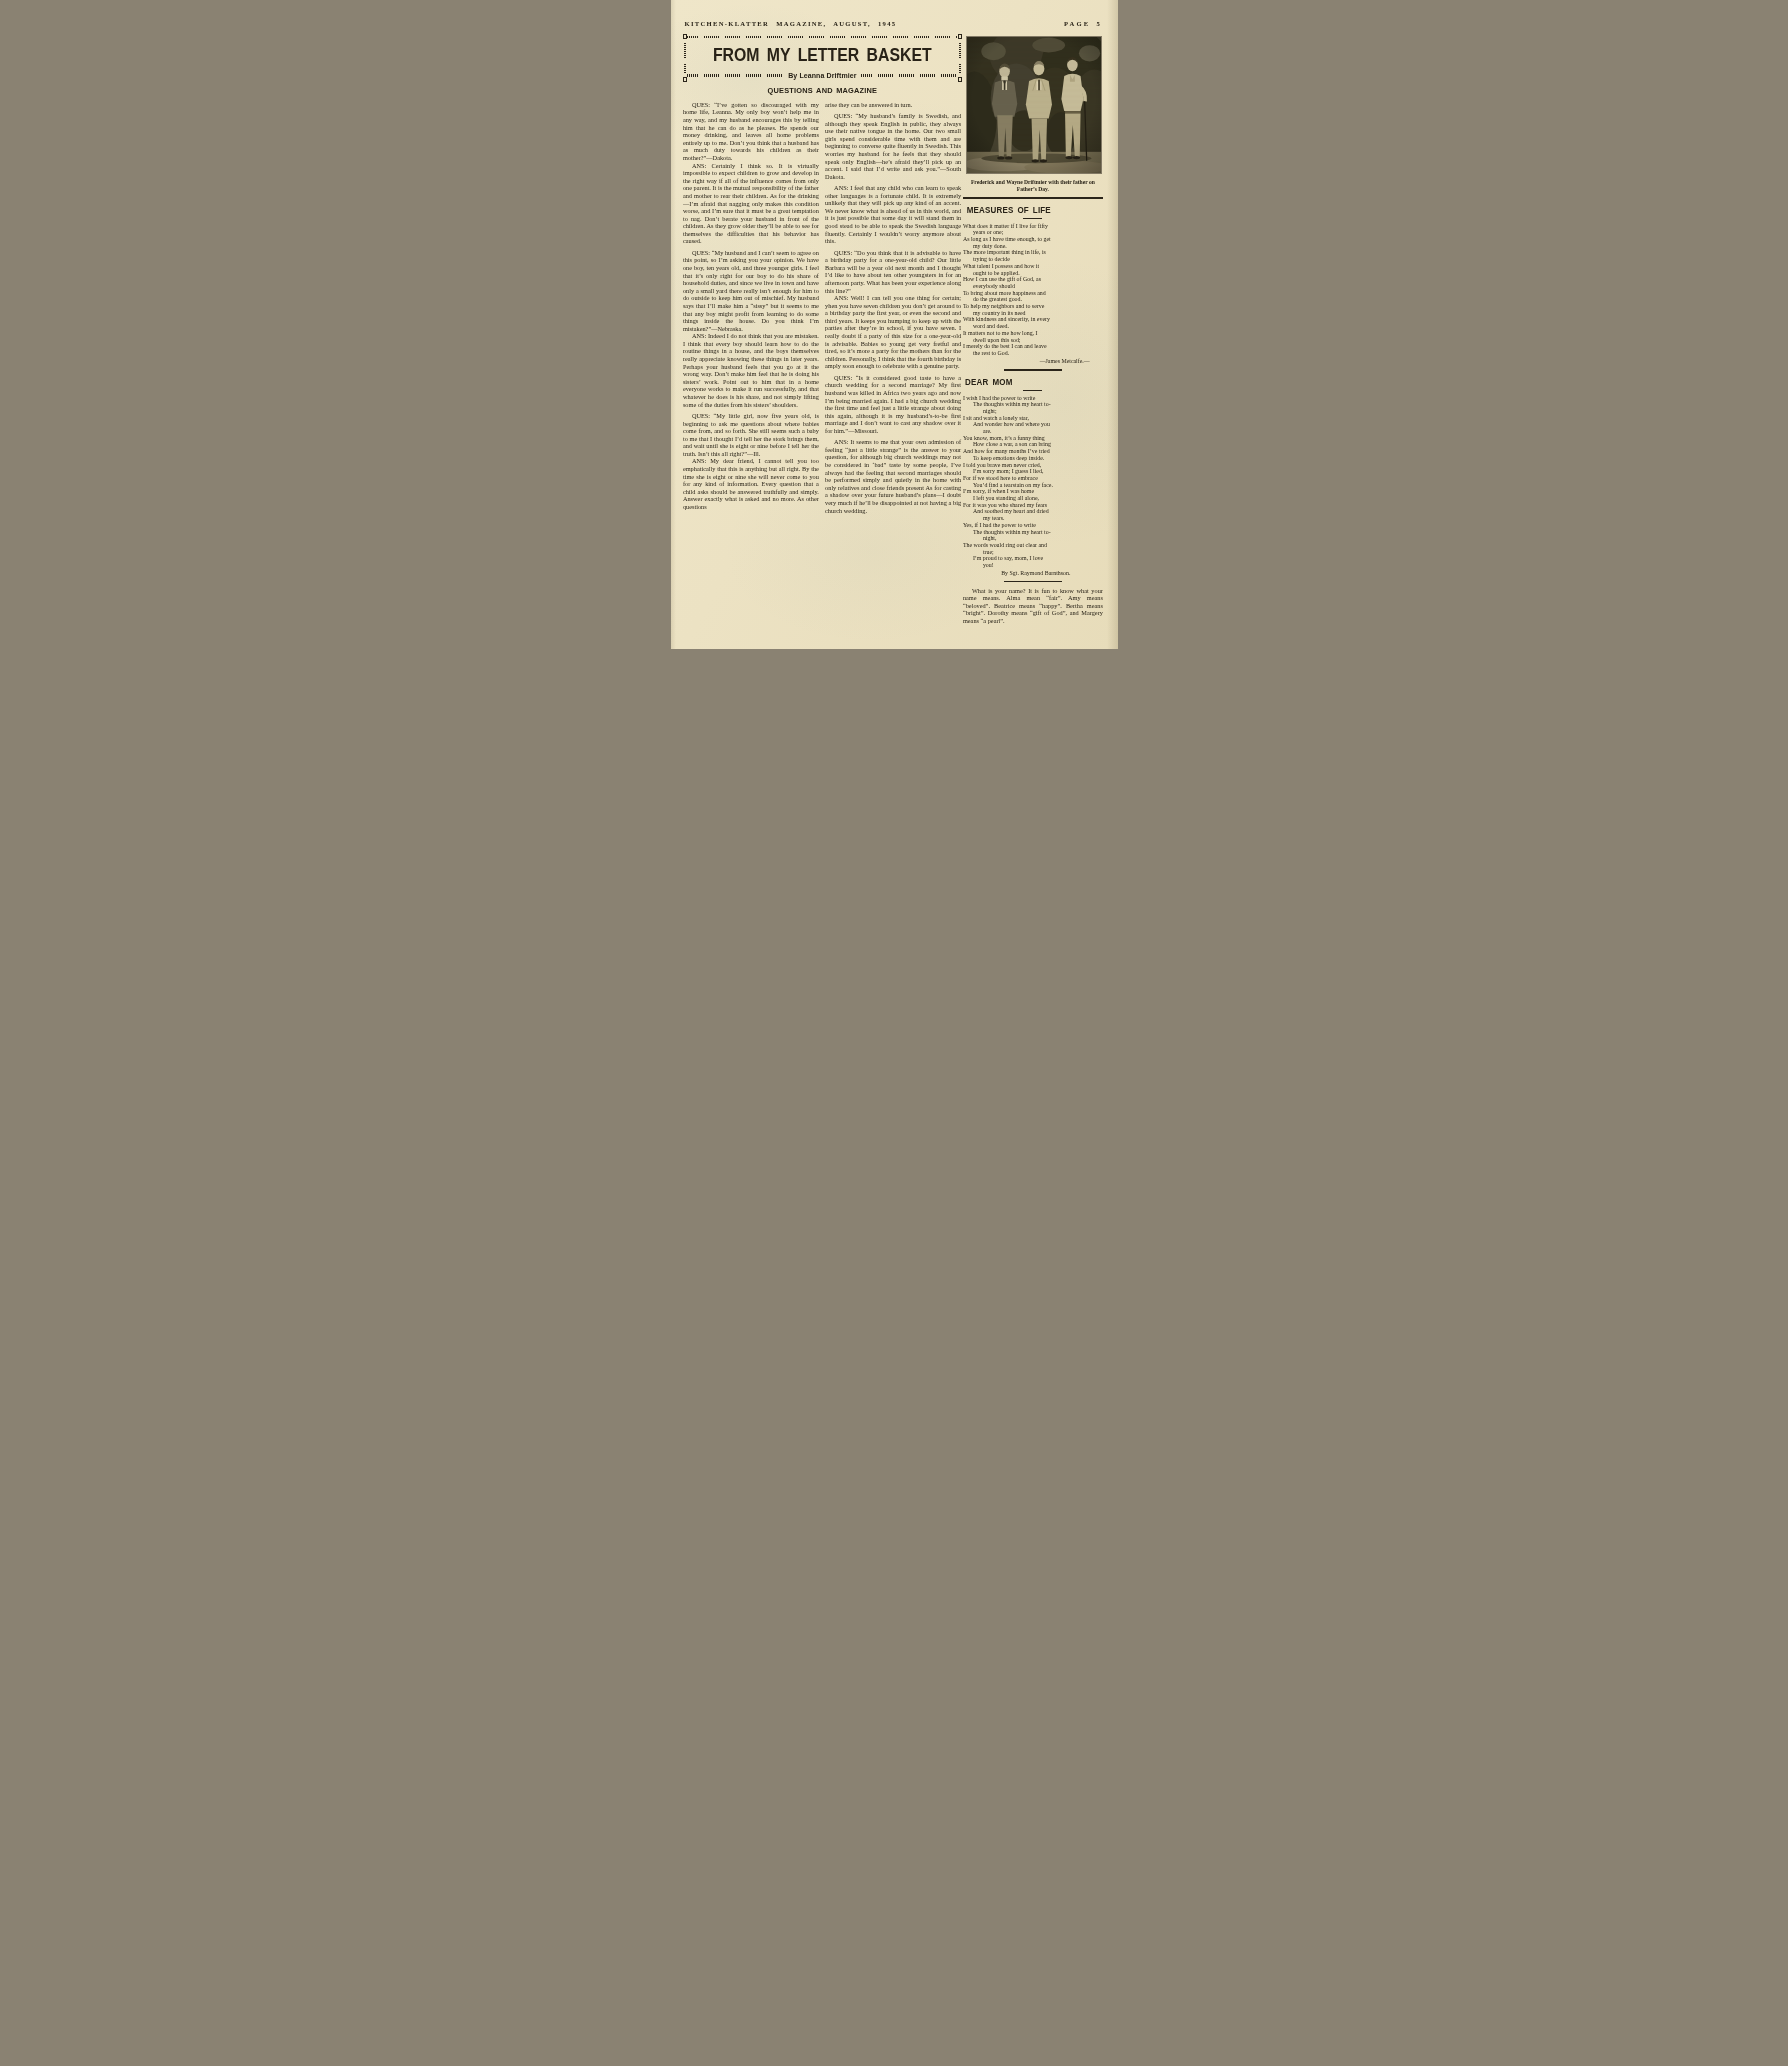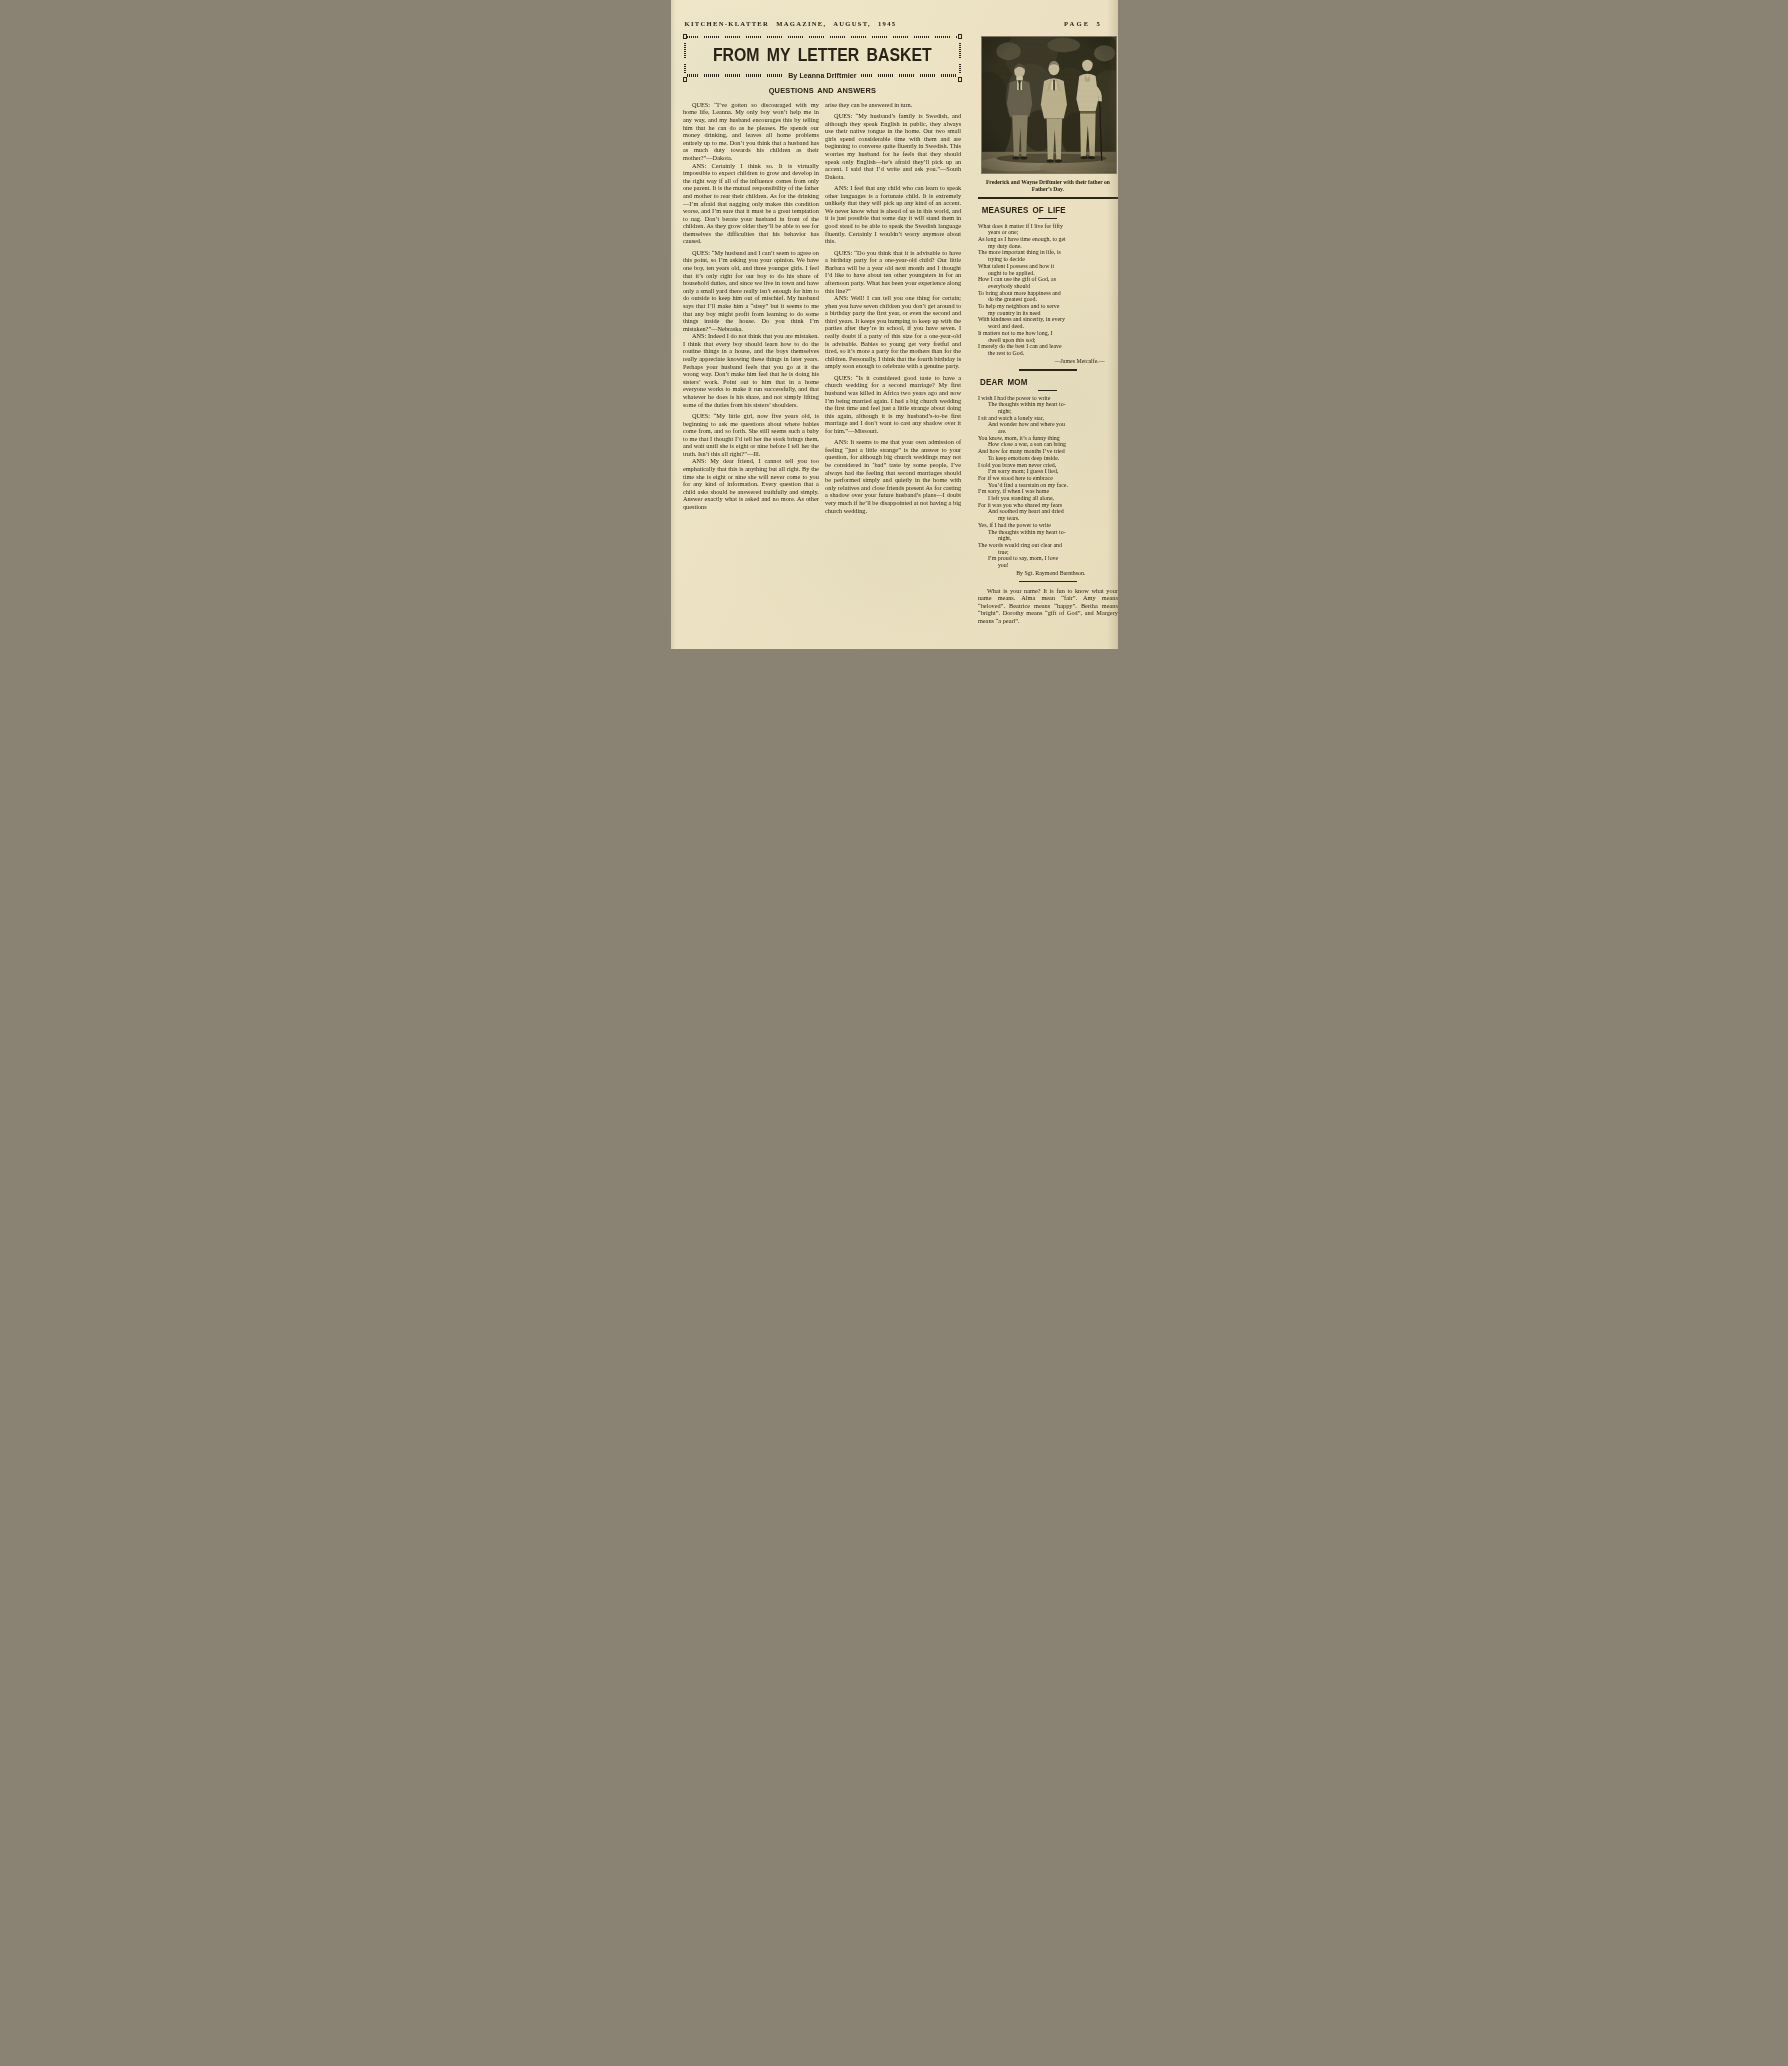--- a/index.html
+++ b/index.html
@@ -36,21 +36,21 @@
   
   .hdr{
     display:flex;justify-content:space-between;align-items:baseline;
     padding:20px 15.7px 0 14px;
     font-family:"Liberation Serif",serif;font-weight:bold;font-size:6.6px;
     letter-spacing:1.3px;word-spacing:4.1px;white-space:nowrap;
   }
   .hdr .pageno{letter-spacing:2.1px;word-spacing:2.5px;}
 
   
-  .content{display:flex;gap:16px;padding:9px 10px 0 12.4px;align-items:flex-start;}
+  .content{display:flex;gap:1px;padding:9px 10px 0 12.4px;align-items:flex-start;}
   .left-group{width:279px;flex:0 0 auto;}
   .col3{width:140px;flex:0 0 auto;}
 
   
   .mast{position:relative;height:43px;margin:0 0.8px 1.7px 0.8px;}
   .dotline{background:repeating-linear-gradient(90deg,#2b251a 0 0.8px,transparent 0.8px 2.1px);height:2.1px;}
   .mast .bt{position:absolute;top:0;left:2.9px;right:2.9px;}
   .mast .side{position:absolute;top:2.9px;bottom:5.8px;width:2.1px;
     background:repeating-linear-gradient(0deg,#2b251a 0 0.8px,transparent 0.8px 2.1px);}
   .mast .sl{left:0;} .mast .sr{right:0;}
@@ -145,21 +145,21 @@
         <div class="mast-title">
           <span>FROM MY LETTER BASKET</span>
         </div>
         <div class="mast-byrow">
           <div class="dotline"></div>
           <div class="mast-by">By Leanna Driftmier</div>
           <div class="dotline"></div>
         </div>
       </div>
 
-      <div class="qa-head">QUESTIONS AND ANSWERS</div>
+      <div class="qa-head">QUESTIONS AND MAGAZINE</div>
 
       <div class="cols">
         <div class="col">
 
             <p class="par ques">QUES: “I’ve gotten so discouraged with my home life, Leanna. My only boy won’t help me in any way, and my husband encourages this by telling him that he can do as he pleases. He spends our money drinking, and leaves all home problems entirely up to me. Don’t you think that a husband has as much duty towards his children as their mother?”—Dakota.</p>
 
             <p class="par ans">ANS: Certainly I think so. It is virtually impossible to expect children to grow and develop in the right way if all of the influence comes from only one parent. It is the mutual responsibility of the father and mother to rear their children. As for the drinking—I’m afraid that nagging only makes this condition worse, and I’m sure that it must be a great temptation to nag. Don’t berate your husband in front of the children. As they grow older they’ll be able to see for themselves the difficulties that his behavior has caused.</p>
 
             <p class="par ques gap">QUES: “My husband and I can’t seem to agree on this point, so I’m asking you your opinion. We have one boy, ten years old, and three younger girls. I feel that it’s only right for our boy to do his share of household duties, and since we live in town and have only a small yard there really isn’t enough for him to do outside to keep him out of mischief. My husband says that I’ll make him a “sissy” but it seems to me that any boy might profit from learning to do some things inside the house. Do you think I’m mistaken?”—Nebraska.</p>
 

